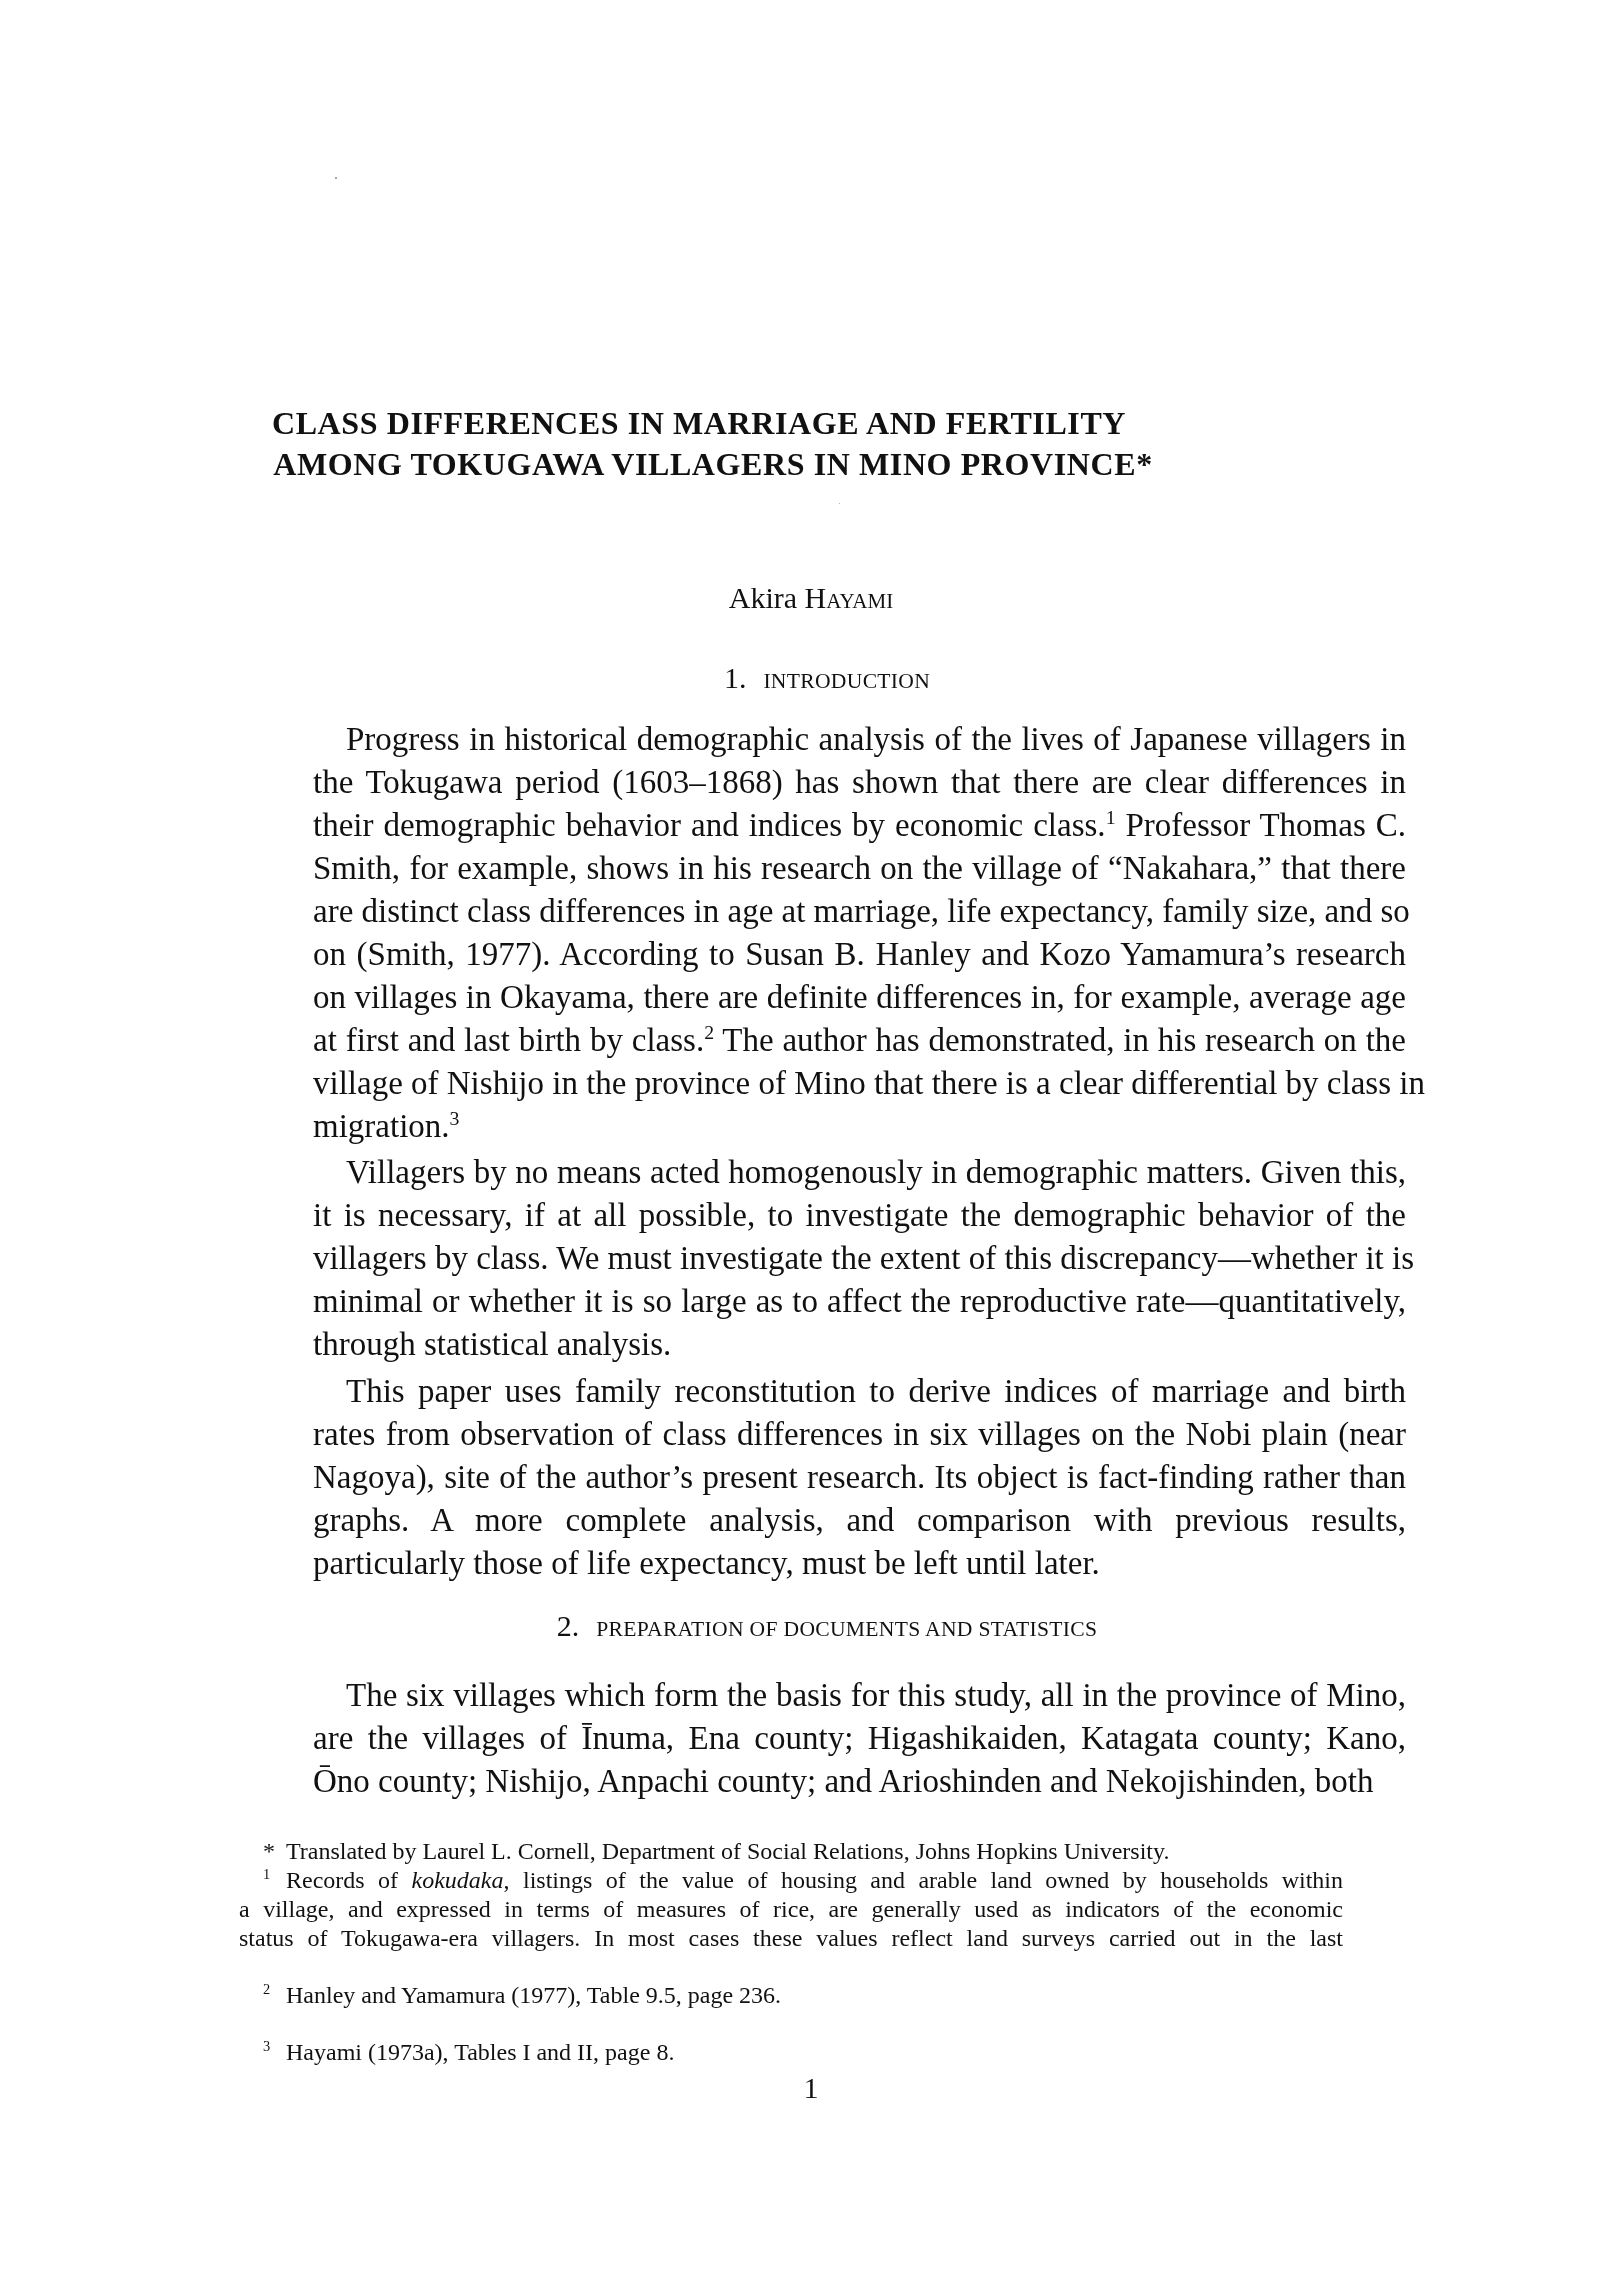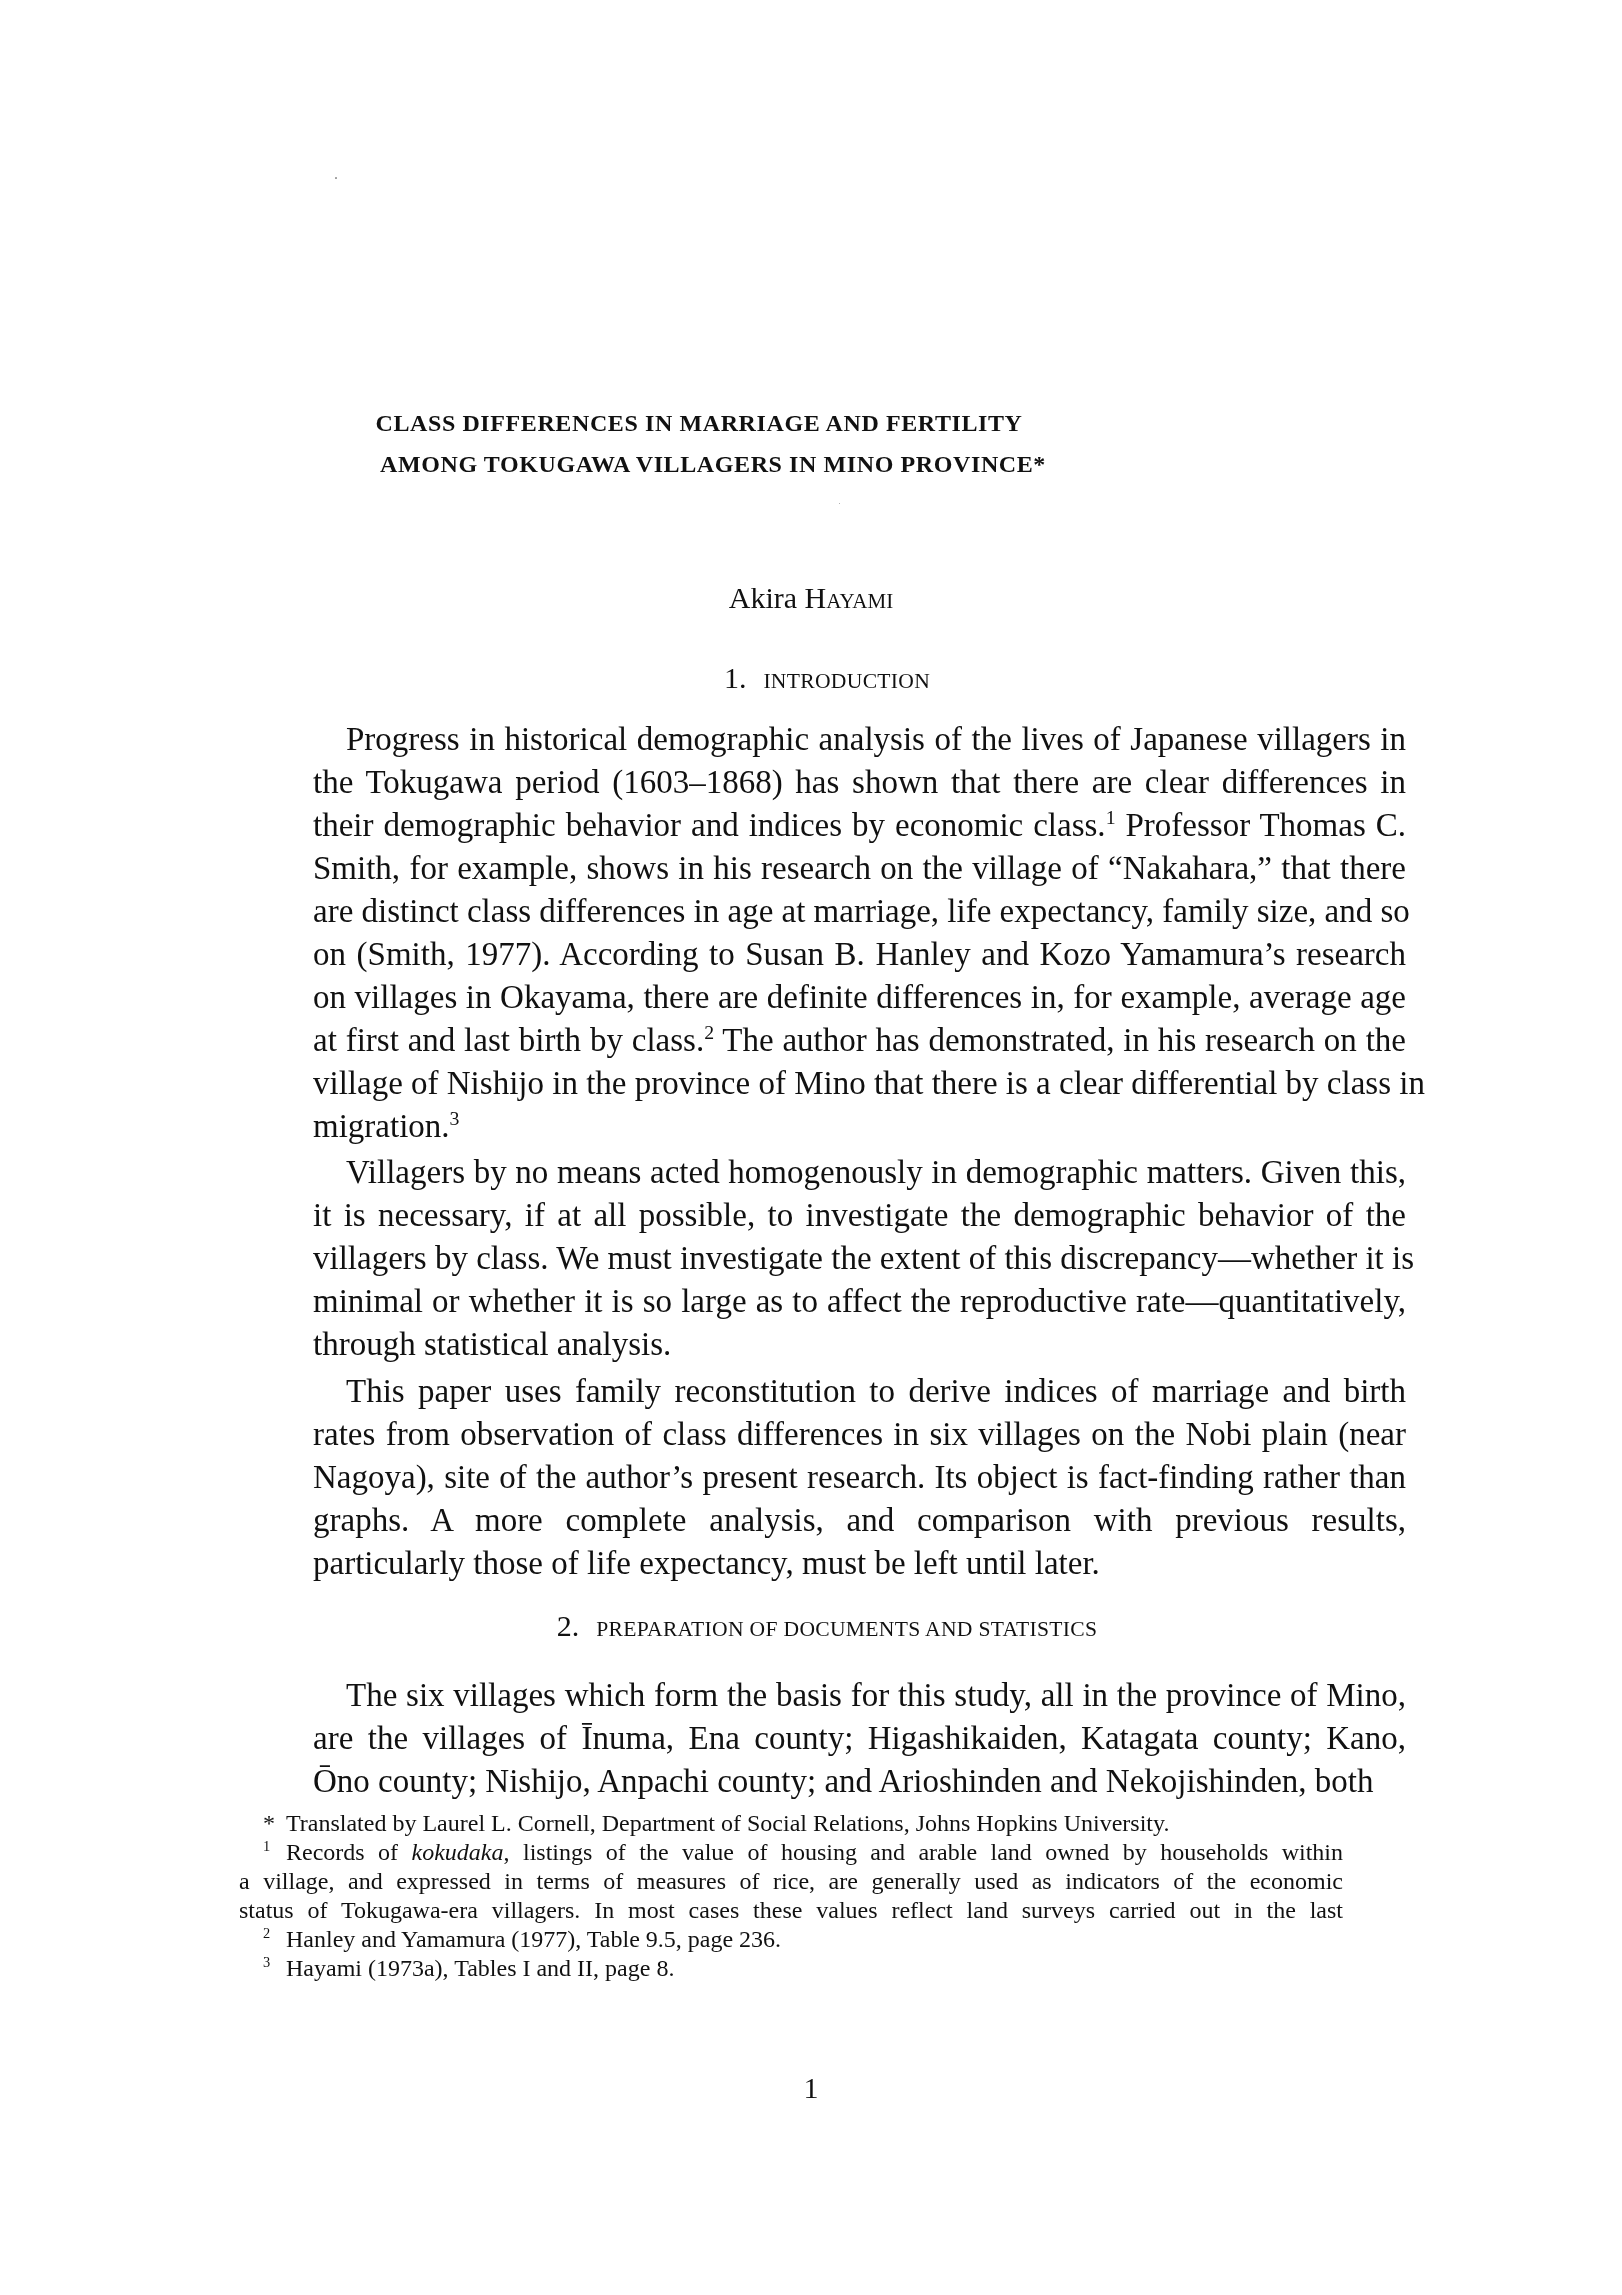--- a/index.html
+++ b/index.html
@@ -1,38 +1,38 @@
 <!DOCTYPE html>
 <html style="font-size:9px"><head>
 <meta charset="utf-8">
 <style>
   html, body { margin: 0; padding: 0; background: #ffffff; }
   body { width: 1622px; height: 2295px; position: relative; overflow: hidden;
          font-family: "Liberation Serif", "DejaVu Serif", serif; color: #111; }
   .page { position: absolute; left: 0; top: 0; width: 1622px; height: 2295px; }
   .speck { position: absolute; width: 1.7px; height: 1.7px; background: #999; border-radius: 50%; }
   .title { position: absolute; left: 0; width: 1398px; text-align: center;
-           font-weight: bold; font-size: 24px; letter-spacing: 0.6px; line-height: 36px; }
+           font-weight: bold; font-size: 32px; letter-spacing: 0.6px; line-height: 36px; }
   .title-line { display: block; white-space: nowrap; }
   .author { position: absolute; left: 0; width: 1622px; top: 581px; text-align: center;
             font-size: 30px; line-height: 34px; }
   .sc { font-variant: small-caps; }
   .heading { position: absolute; left: 16px; width: 1622px; text-align: center;
              font-size: 30px; line-height: 34px; white-space: nowrap; }
   .heading .num { margin-right: 17px; }
   .heading .htext { font-size: 21.6px; text-transform: uppercase; letter-spacing: 0.3px; }
   .block { position: absolute; left: 272px; width: 1093px; margin-left: 41px; }
   .body-line { display: block; height: 43px; font-size: 33px; line-height: 43px;
                text-align: justify; text-align-last: justify; white-space: nowrap; overflow: visible; }
   .body-line.last { text-align-last: left; }
   .body-line.indent { padding-left: 33px; }
   .fn-block { position: absolute; left: 239px; width: 1104px; }
   .fn-line { display: block; height: 29px; font-size: 24px; line-height: 29px;
              text-align: justify; text-align-last: justify; white-space: nowrap; }
-  .fn-line.last { text-align-last: left; }
+  .fn-line.last { text-align-last: left; margin-top: 28px; }
   .fn-line.indent { padding-left: 24px; }
   sup { font-size: 0.6em; line-height: 0; vertical-align: super; }
   .fnmark { display: inline-block; width: 23px; }
   .pageno { position: absolute; left: 0; width: 1622px; top: 2071px; text-align: center;
             font-size: 30px; line-height: 34px; }
 </style>
 </head>
 <body>
 
 <div class="page">

